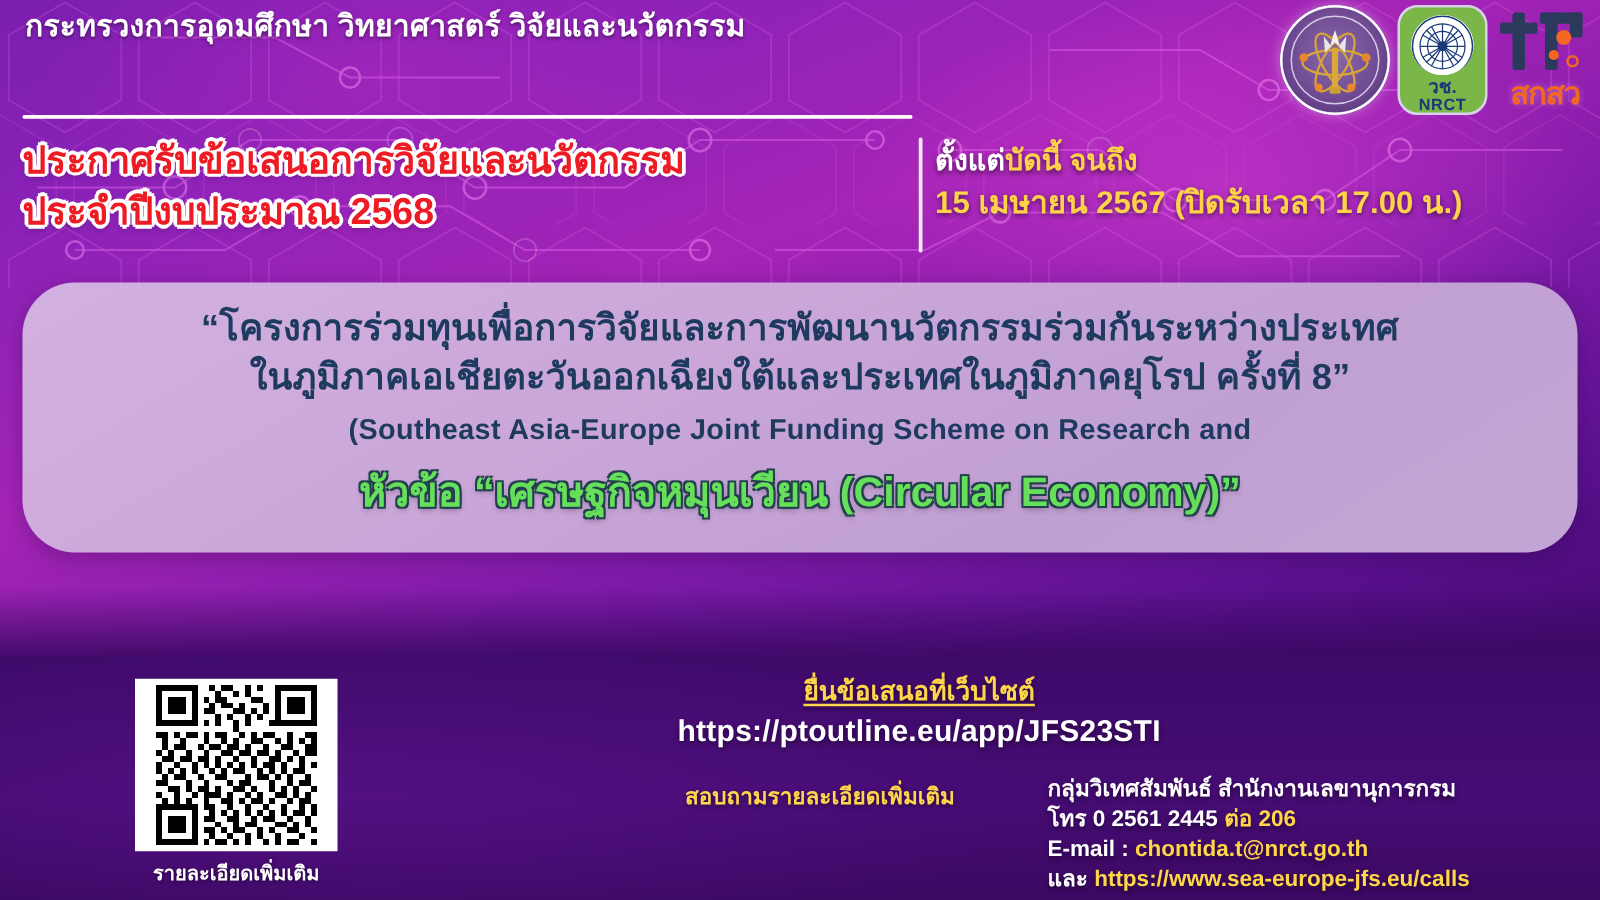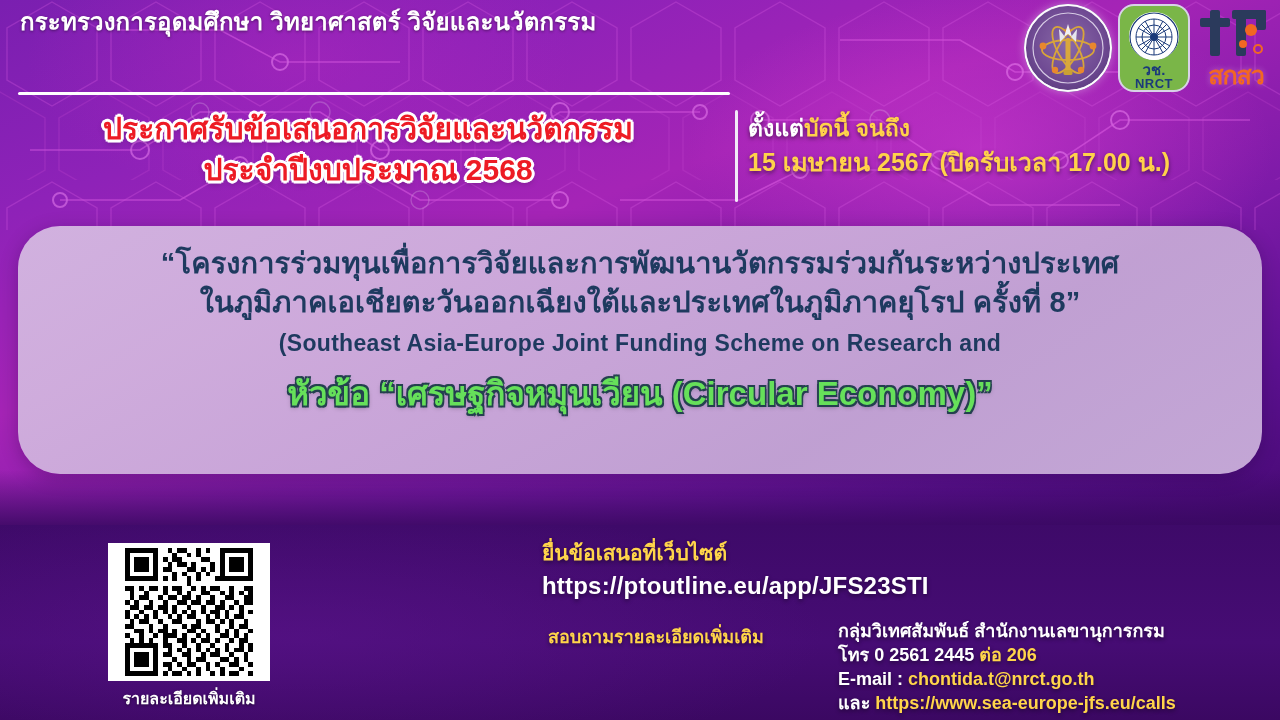--- a/index.html
+++ b/index.html
@@ -83,36 +83,35 @@
   
   .announce {
     position:absolute; left:18px; top:108px; width:700px;
     font-weight:bold; font-size:30px; line-height:1.38;
     color:#ed1b24;
     -webkit-text-stroke:0px;
     text-shadow:
       -2px -2px 0 #fff, 2px -2px 0 #fff, -2px 2px 0 #fff, 2px 2px 0 #fff,
       -3px 0 0 #fff, 3px 0 0 #fff, 0 -3px 0 #fff, 0 3px 0 #fff,
       0 3px 6px rgba(0,0,0,.35);
-    text-align: center;
   }
 
   .deadline {
     position:absolute; left:748px; top:112px; width:528px;
     font-weight:bold; line-height:1.42;
     color:#ffd24a;
     text-shadow:0 2px 4px rgba(0,0,0,.5);
   }
   .deadline .d1 { font-size:23px; }
   .deadline .d1 .w { color:#ffffff; }
   .deadline .d2 { font-size:25px; }
 
   
   .panel {
-    position:absolute; left:18px; top:226px; width:1244px; height:248px;
+    position:absolute; left:18px; top:226px; width:1244px; height:216px;
     border-radius:42px;
     background:linear-gradient(150deg, rgba(214,188,226,0.93) 0%, rgba(206,176,220,0.93) 40%, rgba(198,170,214,0.93) 70%, rgba(204,178,220,0.93) 100%);
     box-shadow:0 4px 18px rgba(30,0,50,.28);
     padding:18px 22px 0;
     text-align:center;
   }
   .panel .thai-title {
     color:#1e3a5f; font-weight:bold; font-size:29px; line-height:1.34;
     letter-spacing:.1px;
   }
@@ -132,22 +131,22 @@
 
   
   .qr-wrap { position:absolute; left:108px; top:543px; text-align:center; }
   .qr { width:162px; height:138px; background:#fff; display:block; }
   .qr-caption { margin-top:5px; color:#ffffff; font-size:16px; font-weight:bold;
      text-shadow:0 1px 3px rgba(0,0,0,.5); }
 
   
   .submit-block { position:absolute; left:542px; top:536px; }
   .submit-label { color:#ffd54a; font-size:21px; font-weight:bold;
-      text-underline-offset:3px; text-decoration-thickness:2px;
-      text-shadow:0 2px 4px rgba(0,0,0,.45); }
+      text-decoration:underline; text-underline-offset:3px; text-decoration-thickness:2px;
+      text-shadow:0 2px 4px rgba(0,0,0,.45);text-align:center; }
   .submit-url { margin-top:3px; color:#ffffff; font-size:24px; font-weight:bold;
       letter-spacing:.2px; text-shadow:0 2px 4px rgba(0,0,0,.45); }
 
   
   .contact-label { position:absolute; left:548px; top:622px;
       color:#ffd54a; font-size:18px; font-weight:bold;
       text-shadow:0 2px 4px rgba(0,0,0,.45);text-align:right; }
   .contact-details { position:absolute; left:838px; top:620px;
       color:#ffffff; font-size:18px; font-weight:bold; line-height:1.33;
       text-shadow:0 2px 4px rgba(0,0,0,.45); }

